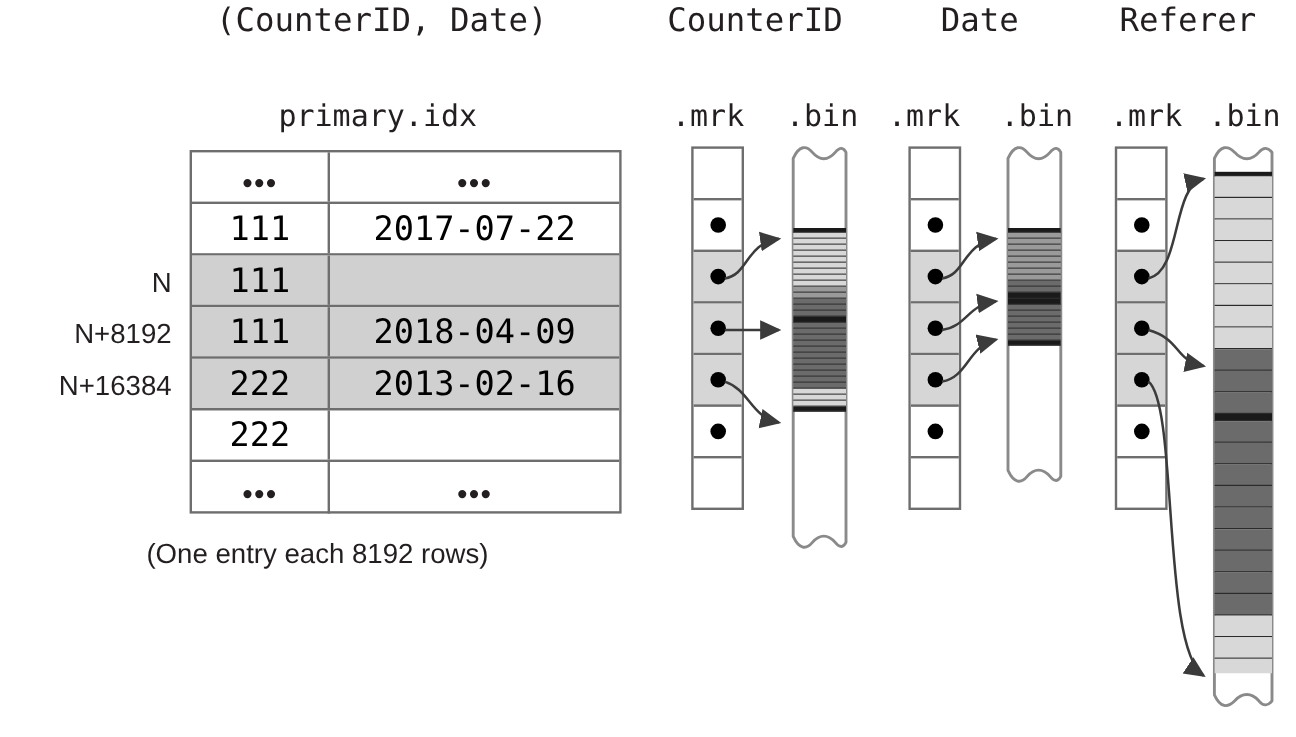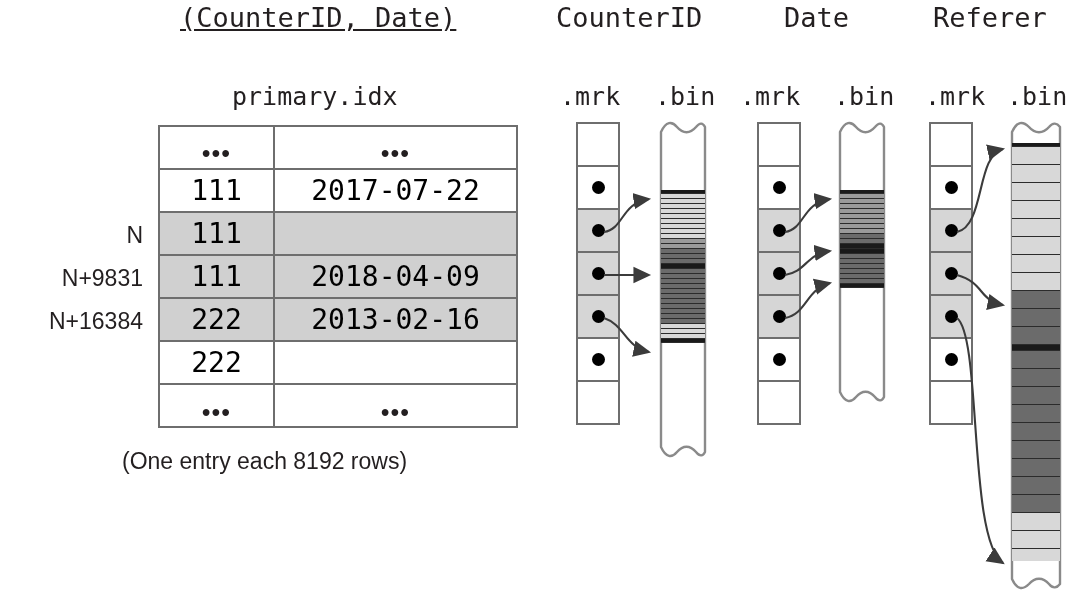--- a/index.html
+++ b/index.html
@@ -44,37 +44,37 @@
   .bin-svg{position:absolute;left:0;top:0;overflow:visible;}
   .stripes{position:absolute;left:2px;right:2px;overflow:hidden;}
   .stripe{width:100%;box-sizing:border-box;border-bottom:1px solid #2b2b2b;}
 
   .arrows{position:absolute;left:0;top:0;width:1080px;height:614px;overflow:visible;
           pointer-events:none;}
 </style>
 </head>
 <body>
 
-<div class="abs hdr mono" style="left:180px;top:2px;text-decoration:underline;">(CounterID, Date)</div>
+<div class="abs hdr mono" style="left:180px;top:2px;">(CounterID, Date)</div>
 
 <div class="abs sub mono" style="left:232px;top:82px;">primary.idx</div>
 
 <div class="abs hdr mono" style="left:556px;top:2px;">CounterID</div>
 <div class="abs hdr mono" style="left:784px;top:2px;">Date</div>
 <div class="abs hdr mono" style="left:933px;top:2px;text-align:center;">Referer</div>
 
 <div class="abs sub mono" style="left:560px;top:82px;">.mrk</div>
 <div class="abs sub mono" style="left:655px;top:82px;">.bin</div>
 <div class="abs sub mono" style="left:740px;top:82px;">.mrk</div>
 <div class="abs sub mono" style="left:834px;top:82px;">.bin</div>
 <div class="abs sub mono" style="left:925px;top:82px;">.mrk</div>
 <div class="abs sub mono" style="left:1007px;top:82px;">.bin</div>
 
 <div class="abs rowlab" style="top:222px;">N</div>
-<div class="abs rowlab" style="top:265px;">N+9831</div>
+<div class="abs rowlab" style="top:265px;">N+8192</div>
 <div class="abs rowlab" style="top:308px;">N+16384</div>
 
 <div class="abs" id="idx-table">
     <div class="trow">
       <div class="tcell tc-id">
         <span class="ellip">•••</span>
       </div>
       <div class="tcell tc-dt">
         <span class="ellip">•••</span>
       </div>

